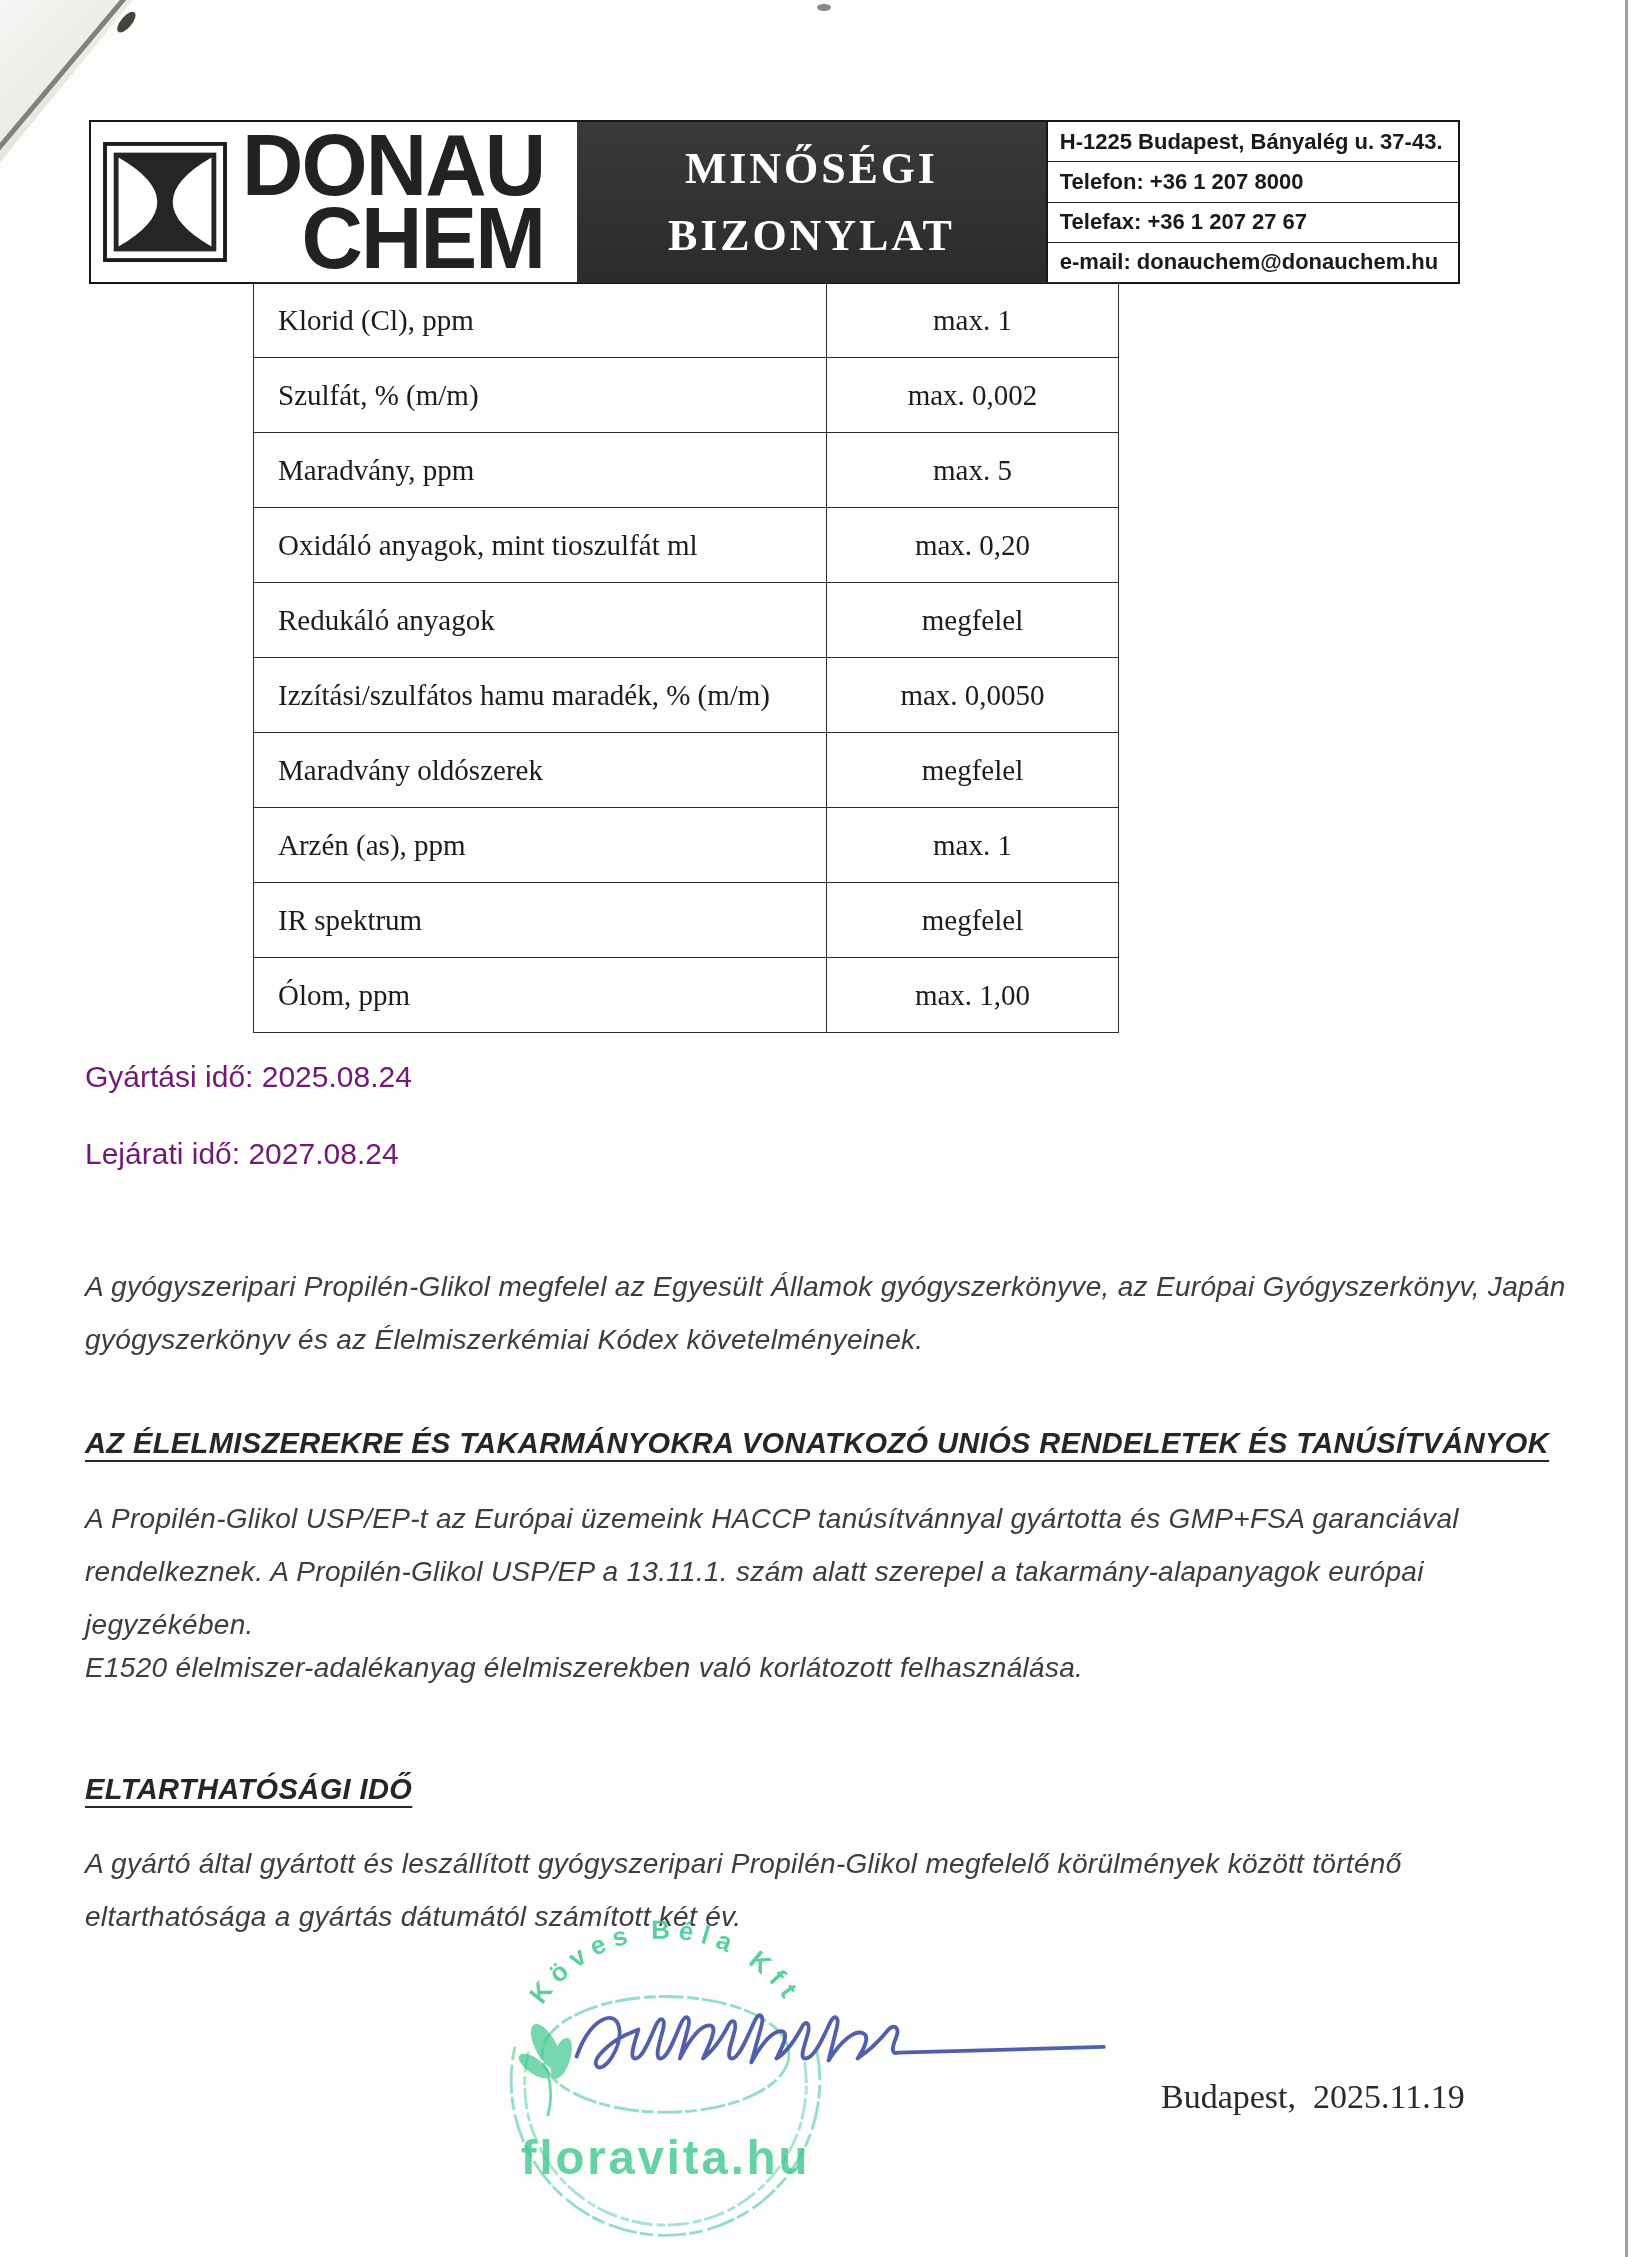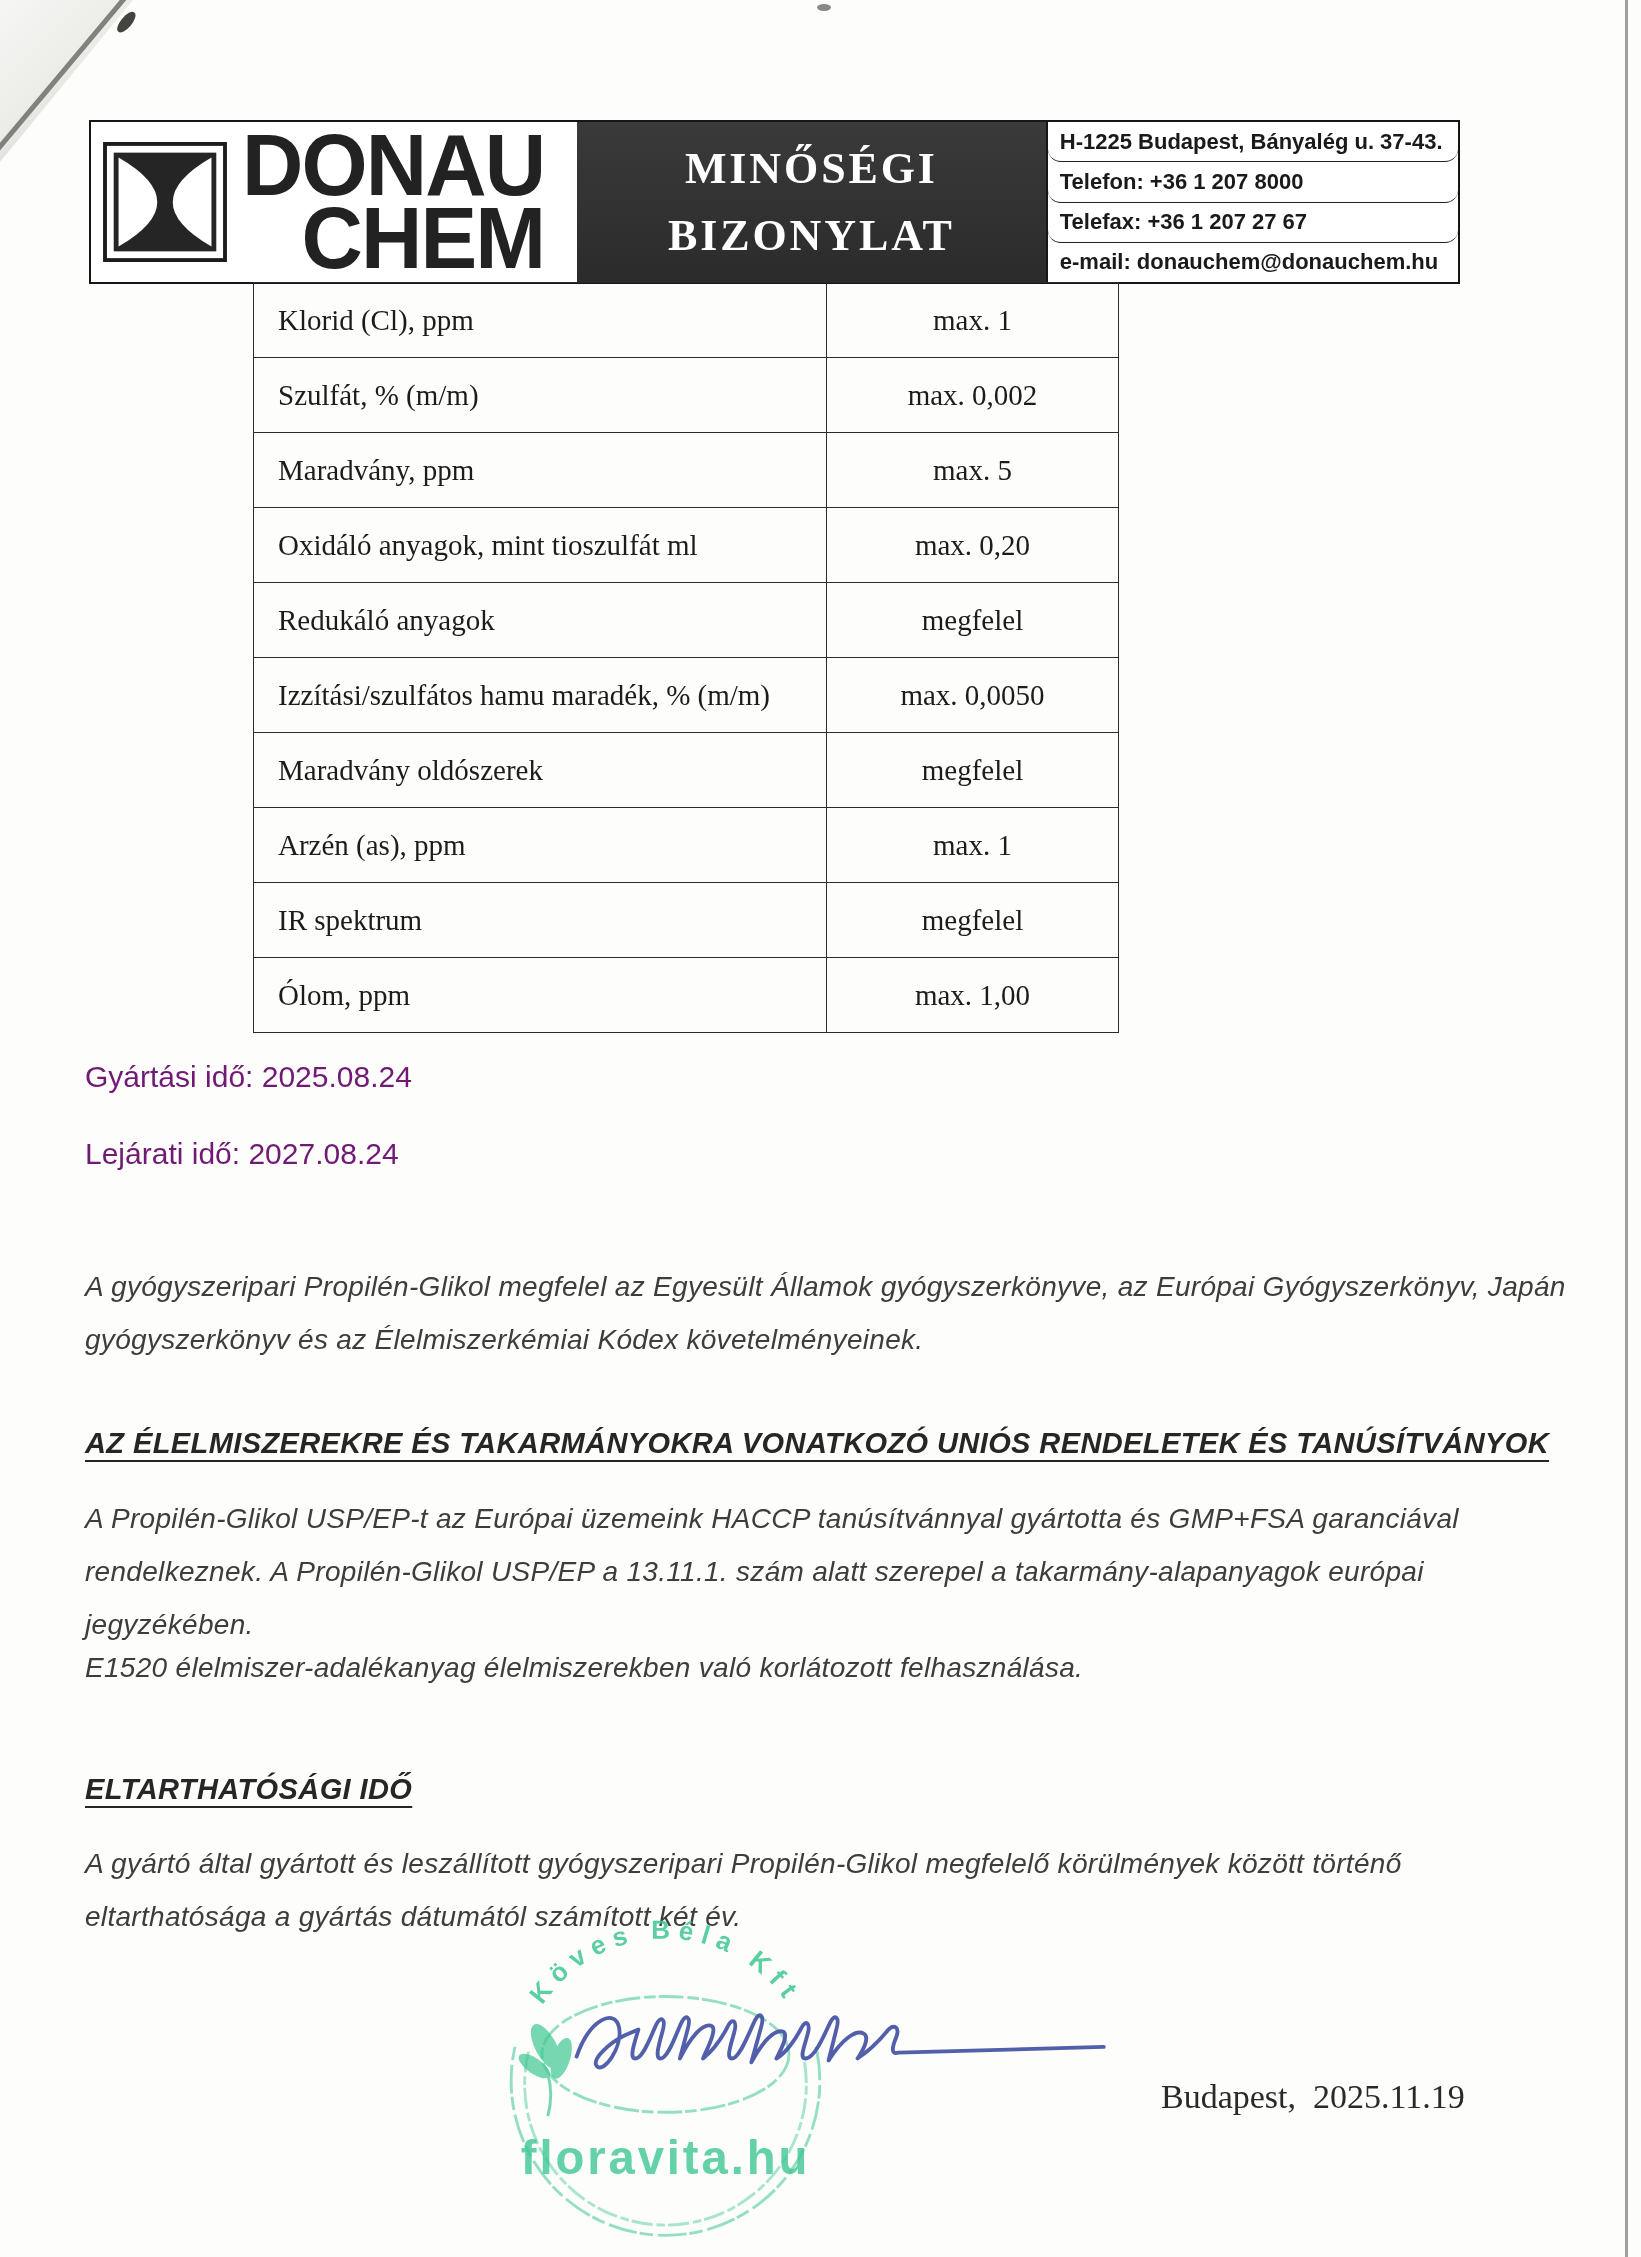--- a/index.html
+++ b/index.html
@@ -42,21 +42,21 @@
   }
   .title-line{
     color:#fff;font-family:"Liberation Serif",serif;font-weight:700;font-size:44px;letter-spacing:2.9px;
   }
   .contact-cell{
     width:413px;display:flex;flex-direction:column;border-left:2.9px solid #161616;box-sizing:border-box;background:#fff;
   }
   .contact-row{
     flex:1;display:flex;align-items:center;padding-left:11.6px;
     font-family:"Liberation Sans",sans-serif;font-weight:700;font-size:22px;color:#1a1a1a;
-    border-bottom:1.9px solid #222;box-sizing:border-box;border-radius:13px;
+    border-bottom:1.9px solid #222;box-sizing:border-box;
   }
   .contact-row:last-child{border-bottom:none;}
   
   .spec-table{
     position:absolute;left:253px;top:282px;border-collapse:collapse;
   }
   .spec-table td{
     border:1.9px solid #2b2b2b;height:75px;font-size:29px;color:#1c1c1c;box-sizing:border-box;
   }
   .spec-table td.c1{width:573px;padding-left:24px;margin-top:35px;}

